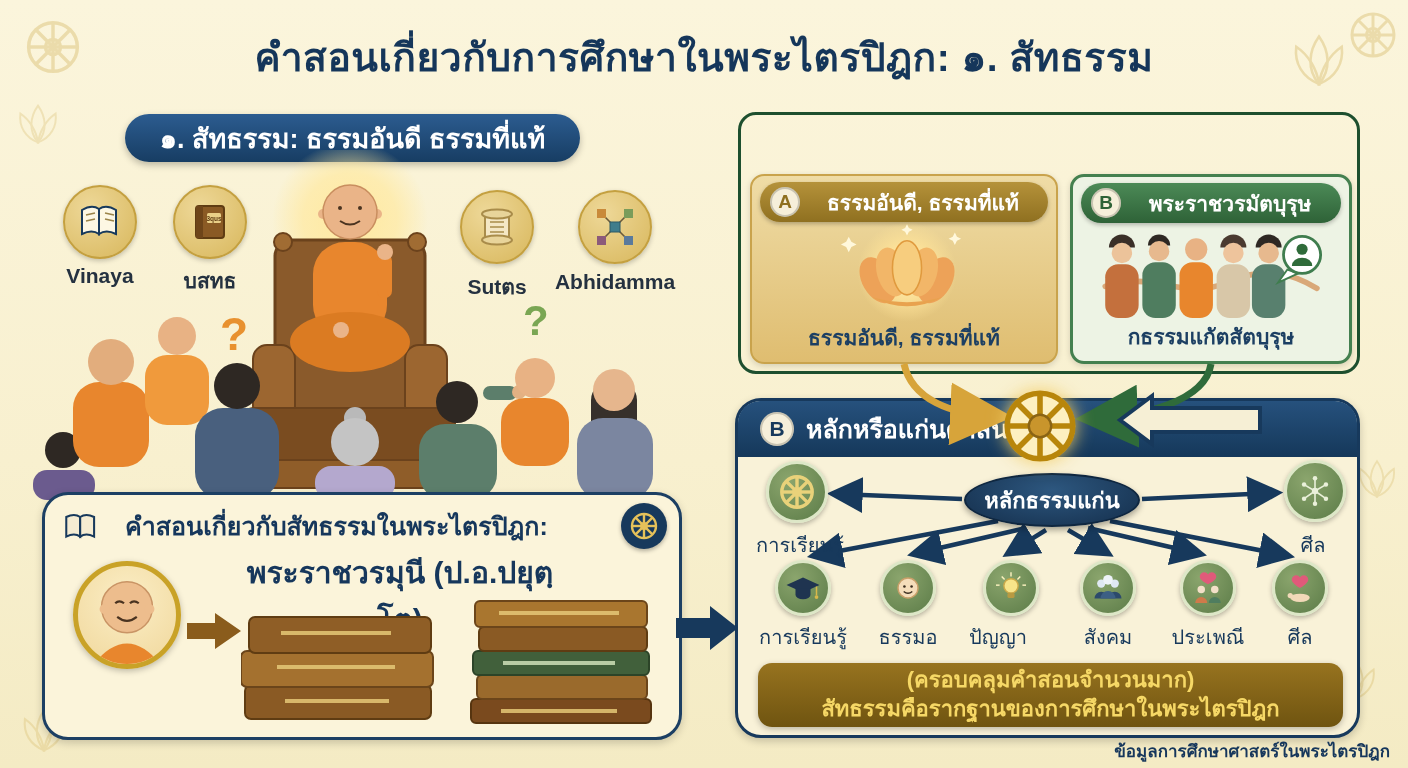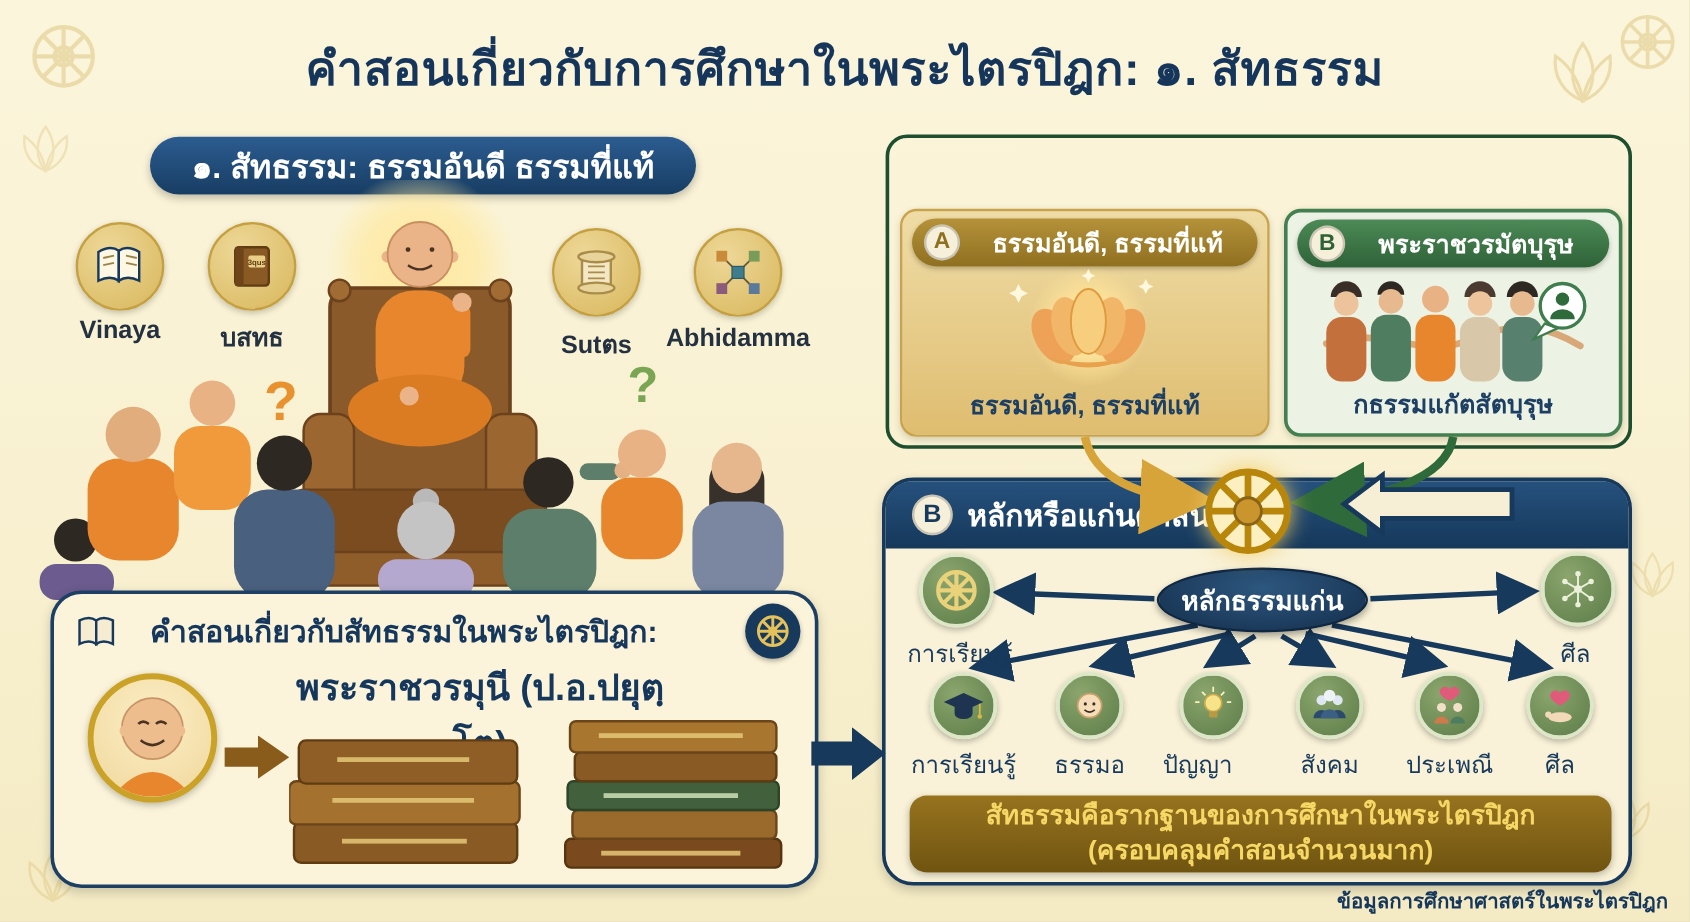--- a/index.html
+++ b/index.html
@@ -504,19 +504,19 @@
       </svg>
     </div>
     <div class="core-lbl" style="left:10px;top:220px;width:110px">การเรียนรู้</div>
     <div class="core-lbl" style="left:115px;top:220px;width:110px">ธรรมอ</div>
     <div class="core-lbl" style="left:205px;top:220px;width:110px">ปัญญา</div>
     <div class="core-lbl" style="left:315px;top:220px;width:110px">สังคม</div>
     <div class="core-lbl" style="left:415px;top:220px;width:110px">ประเพณี</div>
     <div class="core-lbl" style="left:507px;top:220px;width:110px">ศีล</div>
 
     <div class="core-banner">
+      <div>(ครอบคลุมคำสอนจำนวนมาก)</div>
       <div>สัทธรรมคือรากฐานของการศึกษาในพระไตรปิฎก</div>
-      <div>(ครอบคลุมคำสอนจำนวนมาก)</div>
     </div>
   </div>
 
   <div class="footer">ข้อมูลการศึกษาศาสตร์ในพระไตรปิฎก</div>
 </div>
 
 </body></html>

